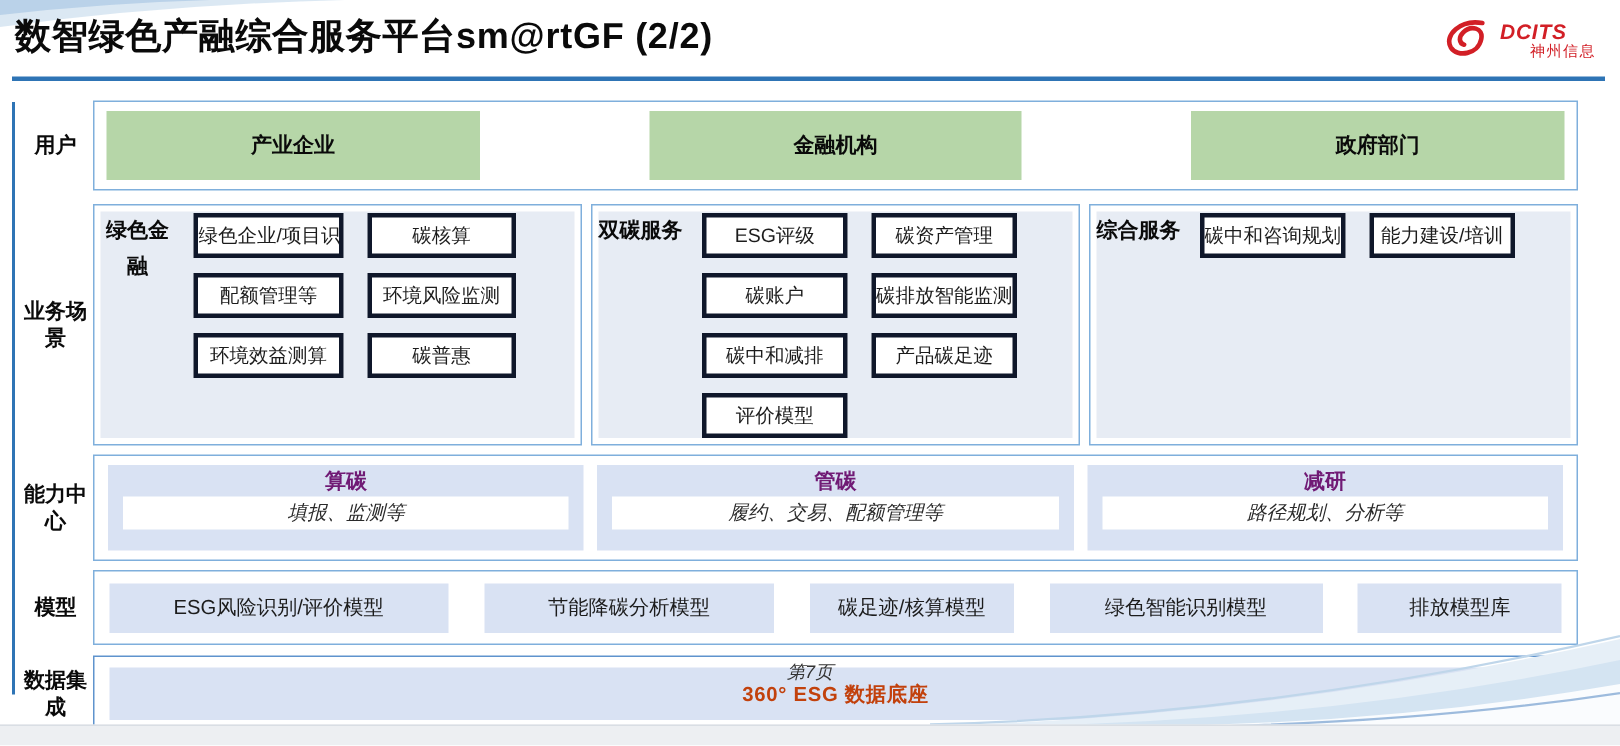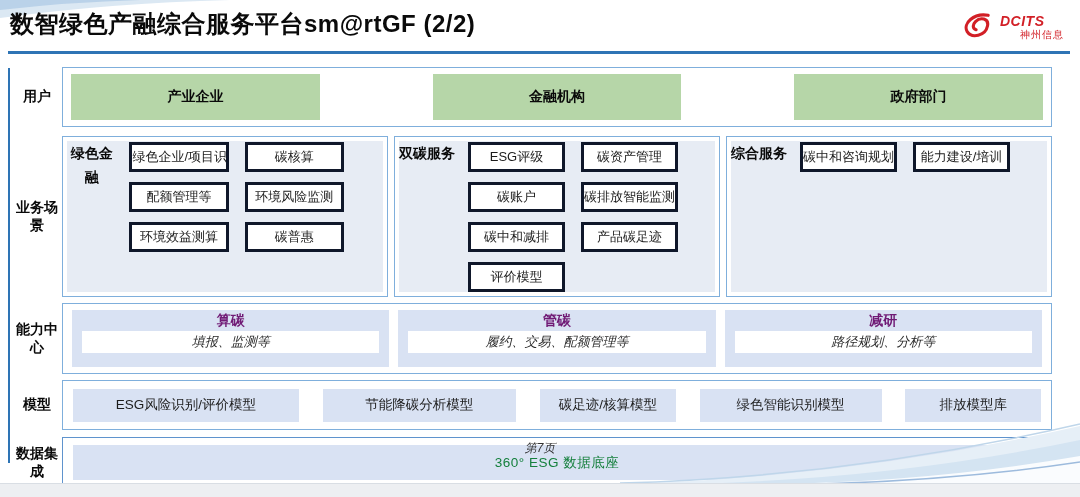--- a/index.html
+++ b/index.html
@@ -70,21 +70,21 @@
     font-size:13.5px;color:#1c1c1c;white-space:nowrap;
   }
   .model-1{flex:0 0 23.3%;}.model-2{flex:0 0 20%;}.model-3{flex:0 0 14%;}
   .model-4{flex:0 0 18.8%;}.model-5{flex:0 0 14%;}
 
   
   .row-data{height:51px;}
   .data-box{border-color:#5F93CD;padding:7px 10px;display:flex;}
   .data-inner{
     flex:1;background:#D9E2F3;display:flex;align-items:center;justify-content:center;
-    font-size:13.5px;color:#15803d;letter-spacing:.5px;
+    font-size:13.5px;color:#c2410c;letter-spacing:.5px;font-weight:bold;
   }
 
   .footer{
     position:absolute;left:0;right:0;top:440px;text-align:center;
     font-size:12px;font-style:italic;color:#333;
   }
   .bottom-strip{
     position:absolute;left:0;right:0;bottom:0;height:13px;background:#EDEFF2;border-top:1px solid #D9DEE4;
   }
 </style>

